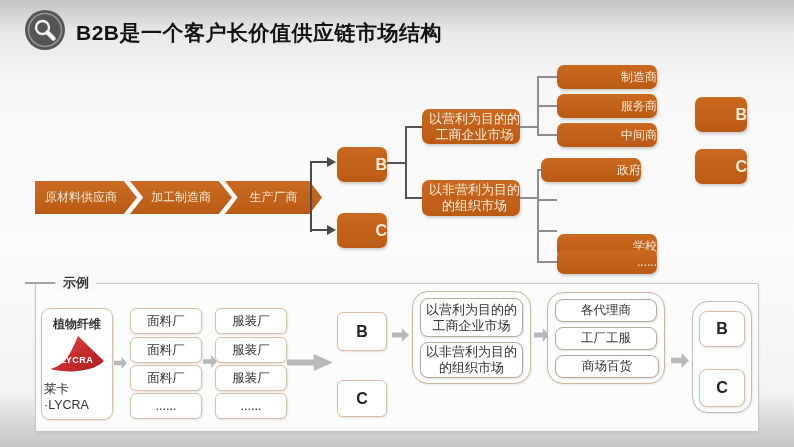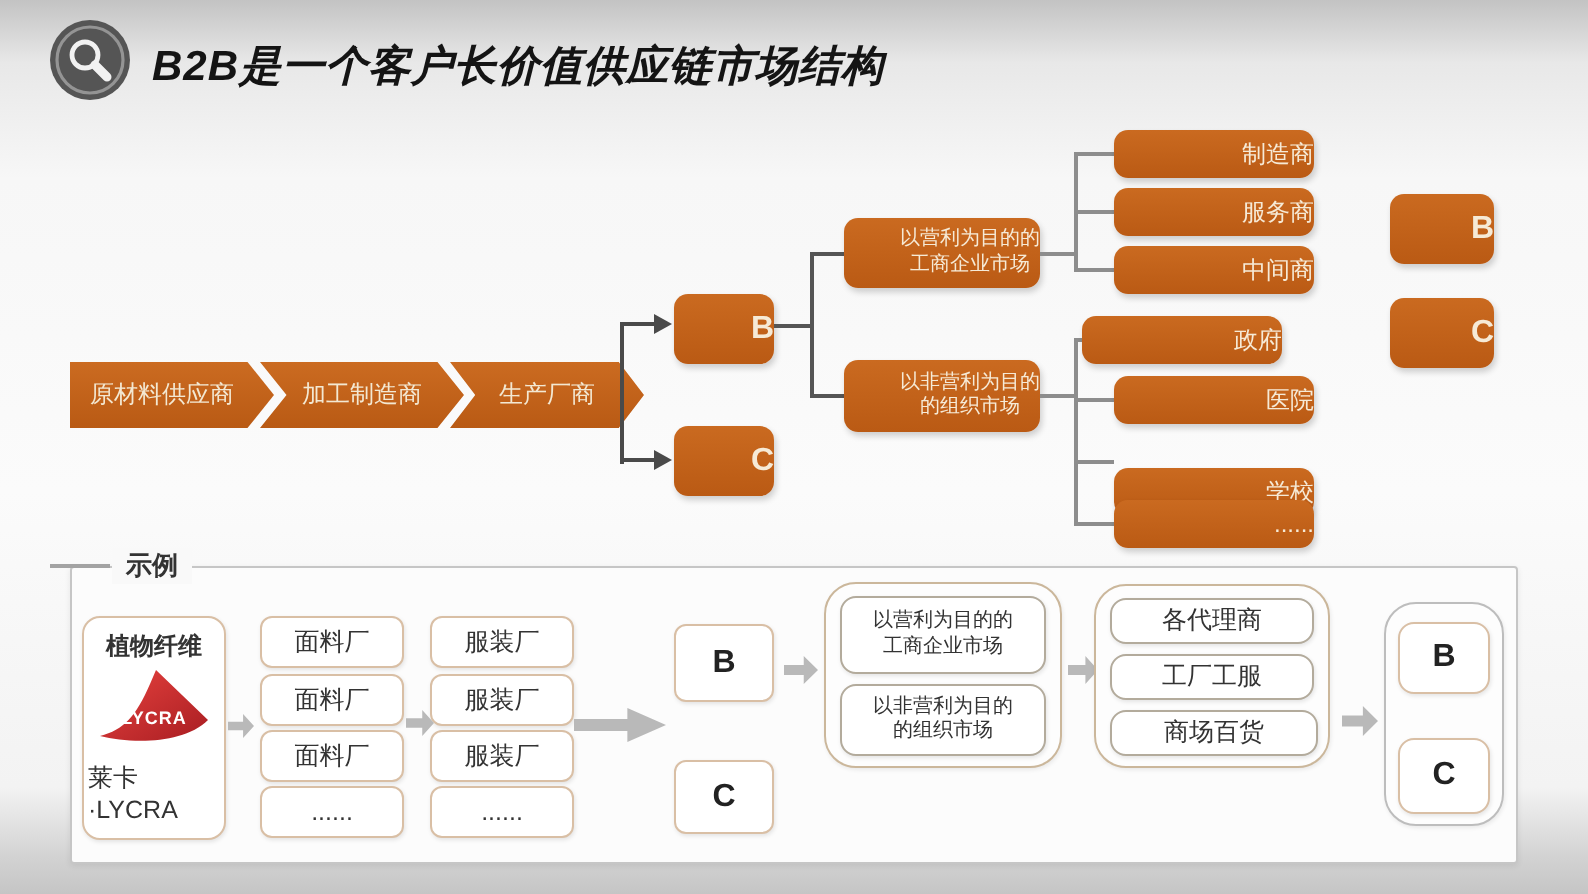--- a/index.html
+++ b/index.html
@@ -2,21 +2,21 @@
 <html><head>
 <meta charset="utf-8">
 <style>
   html,body{margin:0;padding:0;}
   .slide{
     position:relative;width:794px;height:447px;overflow:hidden;
     font-family:"Liberation Sans","DejaVu Sans",sans-serif;
     background:linear-gradient(180deg,#c3c3c3 0%,#e8e8e8 7%,#f7f7f7 20%,#fbfbfb 55%,#f3f3f3 88%,#d2d2d2 96%,#c5c5c5 100%);
   }
   .abs{position:absolute;}
-  .title{font-size:21px;font-weight:bold;color:#141414;letter-spacing:0.5px;font-style:italic;}
+  .title{font-size:21px;font-weight:bold;color:#141414;letter-spacing:0.5px;}
   .chev{
     background:linear-gradient(180deg,#cb6b21,#b95a14);color:#f3e8d2;
     display:flex;align-items:center;justify-content:center;font-size:12px;
   }
   .chev-first{clip-path:polygon(0 0,87% 0,100% 50%,87% 100%,0 100%);}
   .chev-mid{clip-path:polygon(0 0,87% 0,100% 50%,87% 100%,0 100%,13% 50%);}
   .obox{
     background:linear-gradient(180deg,#ca6a20,#ba5a14);color:#f6ead6;border-radius:7px;
     display:flex;align-items:center;justify-content:flex-end;font-size:12px;
     box-shadow:1px 2px 3px rgba(0,0,0,0.18);
@@ -27,21 +27,21 @@
   .ahead{background:#4a4a4a;clip-path:polygon(0 0,100% 50%,0 100%);}
   .wbox{
     background:#ffffff;border:1.3px solid #d9bfa5;border-radius:6px;
     display:flex;align-items:center;justify-content:center;
     font-size:12.5px;color:#333;box-shadow:0.5px 1px 2px rgba(0,0,0,0.10);
   }
   .gbox{border-color:#b3ab9c;border-radius:8px;}
   .rcontainer{background:#fdfdfd;border:1.4px solid #cbb79b;border-radius:16px;box-shadow:0.5px 1px 2px rgba(0,0,0,0.08);}
   .graycontainer{border-color:#bdbdbd;}
   .garrow{background:#b9b9b9;clip-path:polygon(0 32%,58% 32%,58% 0,100% 50%,58% 100%,58% 68%,0 68%);}
-  .mtext{white-space:pre-line;text-align:center;line-height:1.22;font-size:10px;}
+  .mtext{white-space:pre-line;text-align:center;line-height:1.22;font-size:13px;}
   .panel{background:#fcfcfc;border:1px solid #c6c6c6;border-radius:2px;box-shadow:0 1px 3px rgba(0,0,0,0.08);}
   .sec-label{font-size:13px;font-weight:bold;color:#333;background:#f9f9f9;padding:0 7px;}
   .bletter{font-size:16px;font-weight:600;color:#222;}
   .supbox{background:#fff;border:1.5px solid #d9bfa5;border-radius:9px;box-shadow:0.5px 1px 2px rgba(0,0,0,0.10);
     display:flex;flex-direction:column;align-items:center;justify-content:space-between;padding:7px 2px;}
   .suptext{font-size:12px;color:#333;font-weight:600;}
 </style>
 </head>
 <body>
 
@@ -111,23 +111,20 @@
       <span>制造商</span>
     </div>
   <div class="abs obox" style="left:557px;top:94px;width:100px;height:24px;">
       <span>服务商</span>
     </div>
   <div class="abs obox" style="left:557px;top:123px;width:100px;height:24px;">
       <span>中间商</span>
     </div>
   <div class="abs obox" style="left:541px;top:158px;width:100px;height:24px;">
       <span>政府</span>
-    </div>
-  <div class="abs obox" style="left:557px;top:188px;width:100px;height:24px;">
-      <span>医院</span>
     </div>
   <div class="abs obox" style="left:557px;top:234px;width:100px;height:24px;">
       <span>学校</span>
     </div>
   <div class="abs obox" style="left:557px;top:250px;width:100px;height:24px;">
       <span>......</span>
     </div>
 
   <div class="abs obox" style="left:695px;top:97px;width:52px;height:35px;">
     <span class="oletter">B</span>

